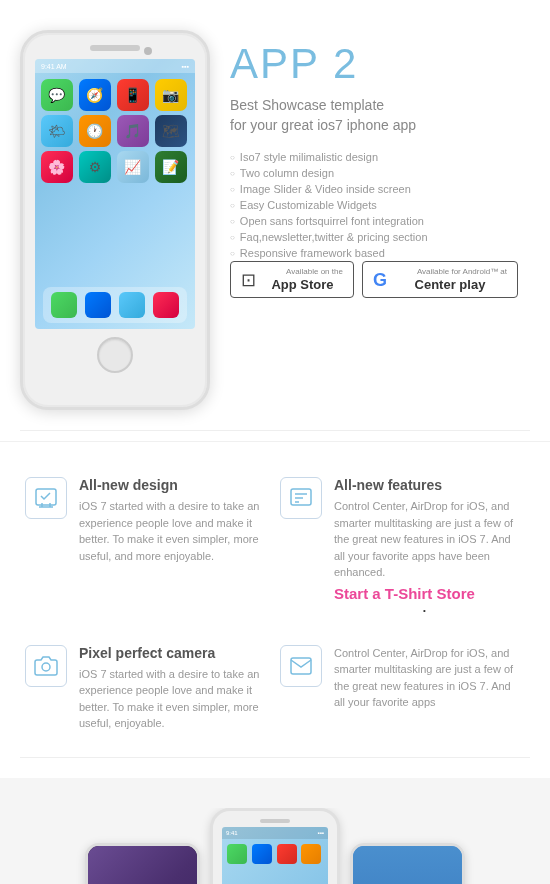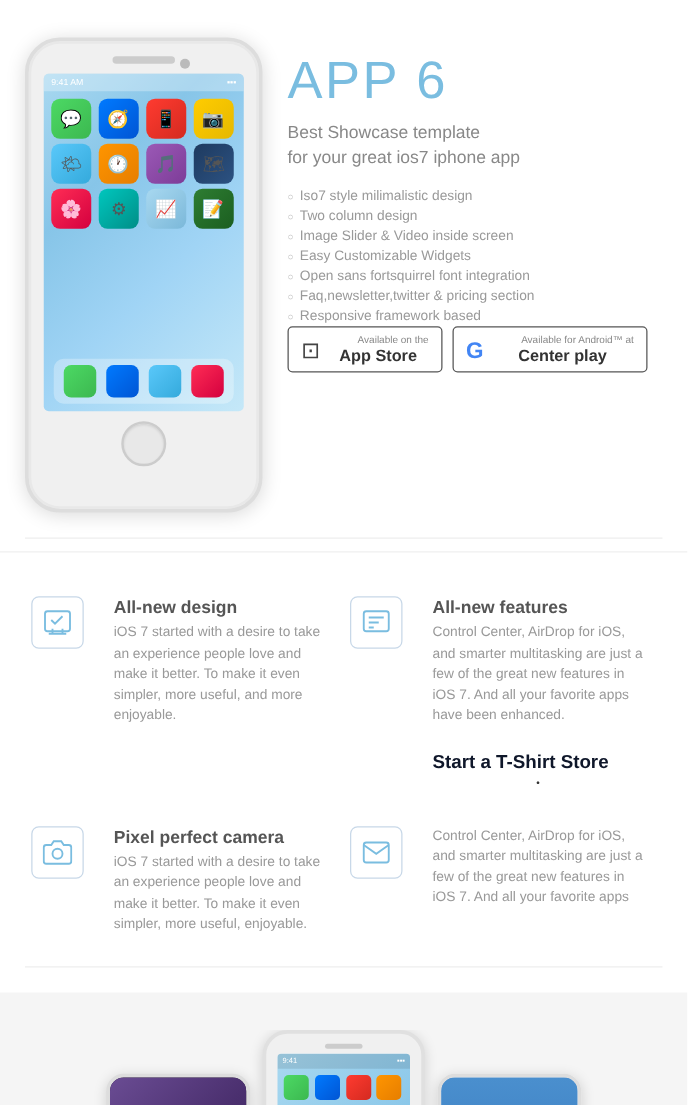--- a/index.html
+++ b/index.html
@@ -231,21 +231,21 @@
       grid-template-columns: 1fr 1fr;
       gap: 0;
       padding: 20px 20px 10px 20px;
       border-top: 1px solid #f0f0f0;
       margin-top: 10px;
     }
 
     .feature-item {
       padding: 15px 15px 15px 5px;
       display: flex;
-      gap: 24px;
+      gap: 12px;
     }
 
     .feature-item:nth-child(odd) {
       border-right: none;
     }
 
     .feature-icon-box {
       flex-shrink: 0;
       width: 42px;
       height: 42px;
@@ -265,26 +265,26 @@
       margin-bottom: 5px;
     }
 
     .feature-content p {
       font-size: 11px;
       color: #999;
       line-height: 1.5;
     }
 
     .feature-promo-link {
-      color: #0f172a;
+      color: #ec4899;
       font-size: 15px;
       font-weight: bold;
       text-decoration: none;
       display: block;
-      margin-top: 20px;
+      margin-top: 4px;
     }
 
     .feature-promo-sub {
       font-size: 11px;
       color: #999;
       margin-top: 2px;
     }
 
     .promo-dot {
       text-align: center;
@@ -447,21 +447,21 @@
           <div class="dock-icon cs-blue"></div>
           <div class="dock-icon cs-teal"></div>
           <div class="dock-icon cs-pink"></div>
         </div>
       </div>
       <div class="phone-homebutton"></div>
     </div>
   </div>
 
   <div class="hero-text">
-    <h1 class="hero-title">APP 6</h1>
+    <h1 class="hero-title">APP 2</h1>
     <div class="hero-subtitle">
       <span>Best Showcase template</span><br>
       <span>for your great ios7 iphone app</span>
     </div>
     <ul class="hero-features">
       <li>Iso7 style milimalistic design</li>
       <li>Two column design</li>
       <li>Image Slider &amp; Video inside screen</li>
       <li>Easy Customizable Widgets</li>
       <li>Open sans fortsquirrel font integration</li>

